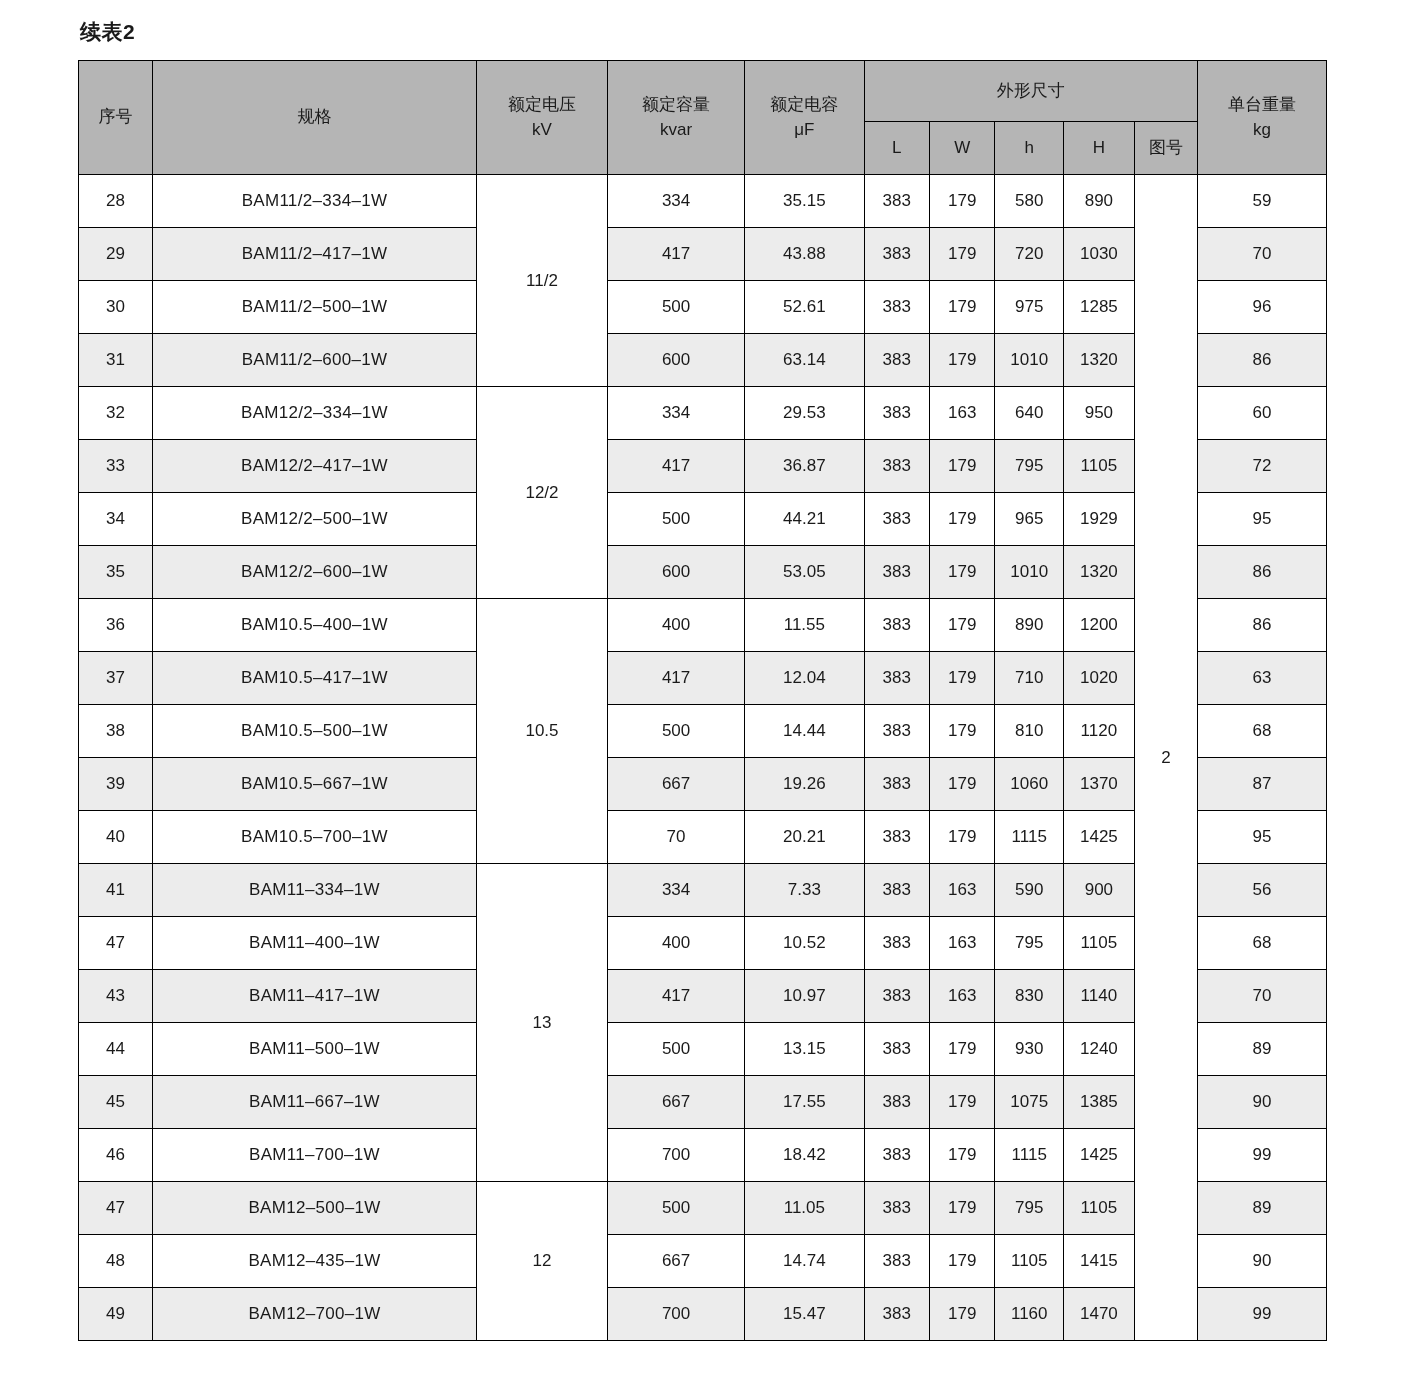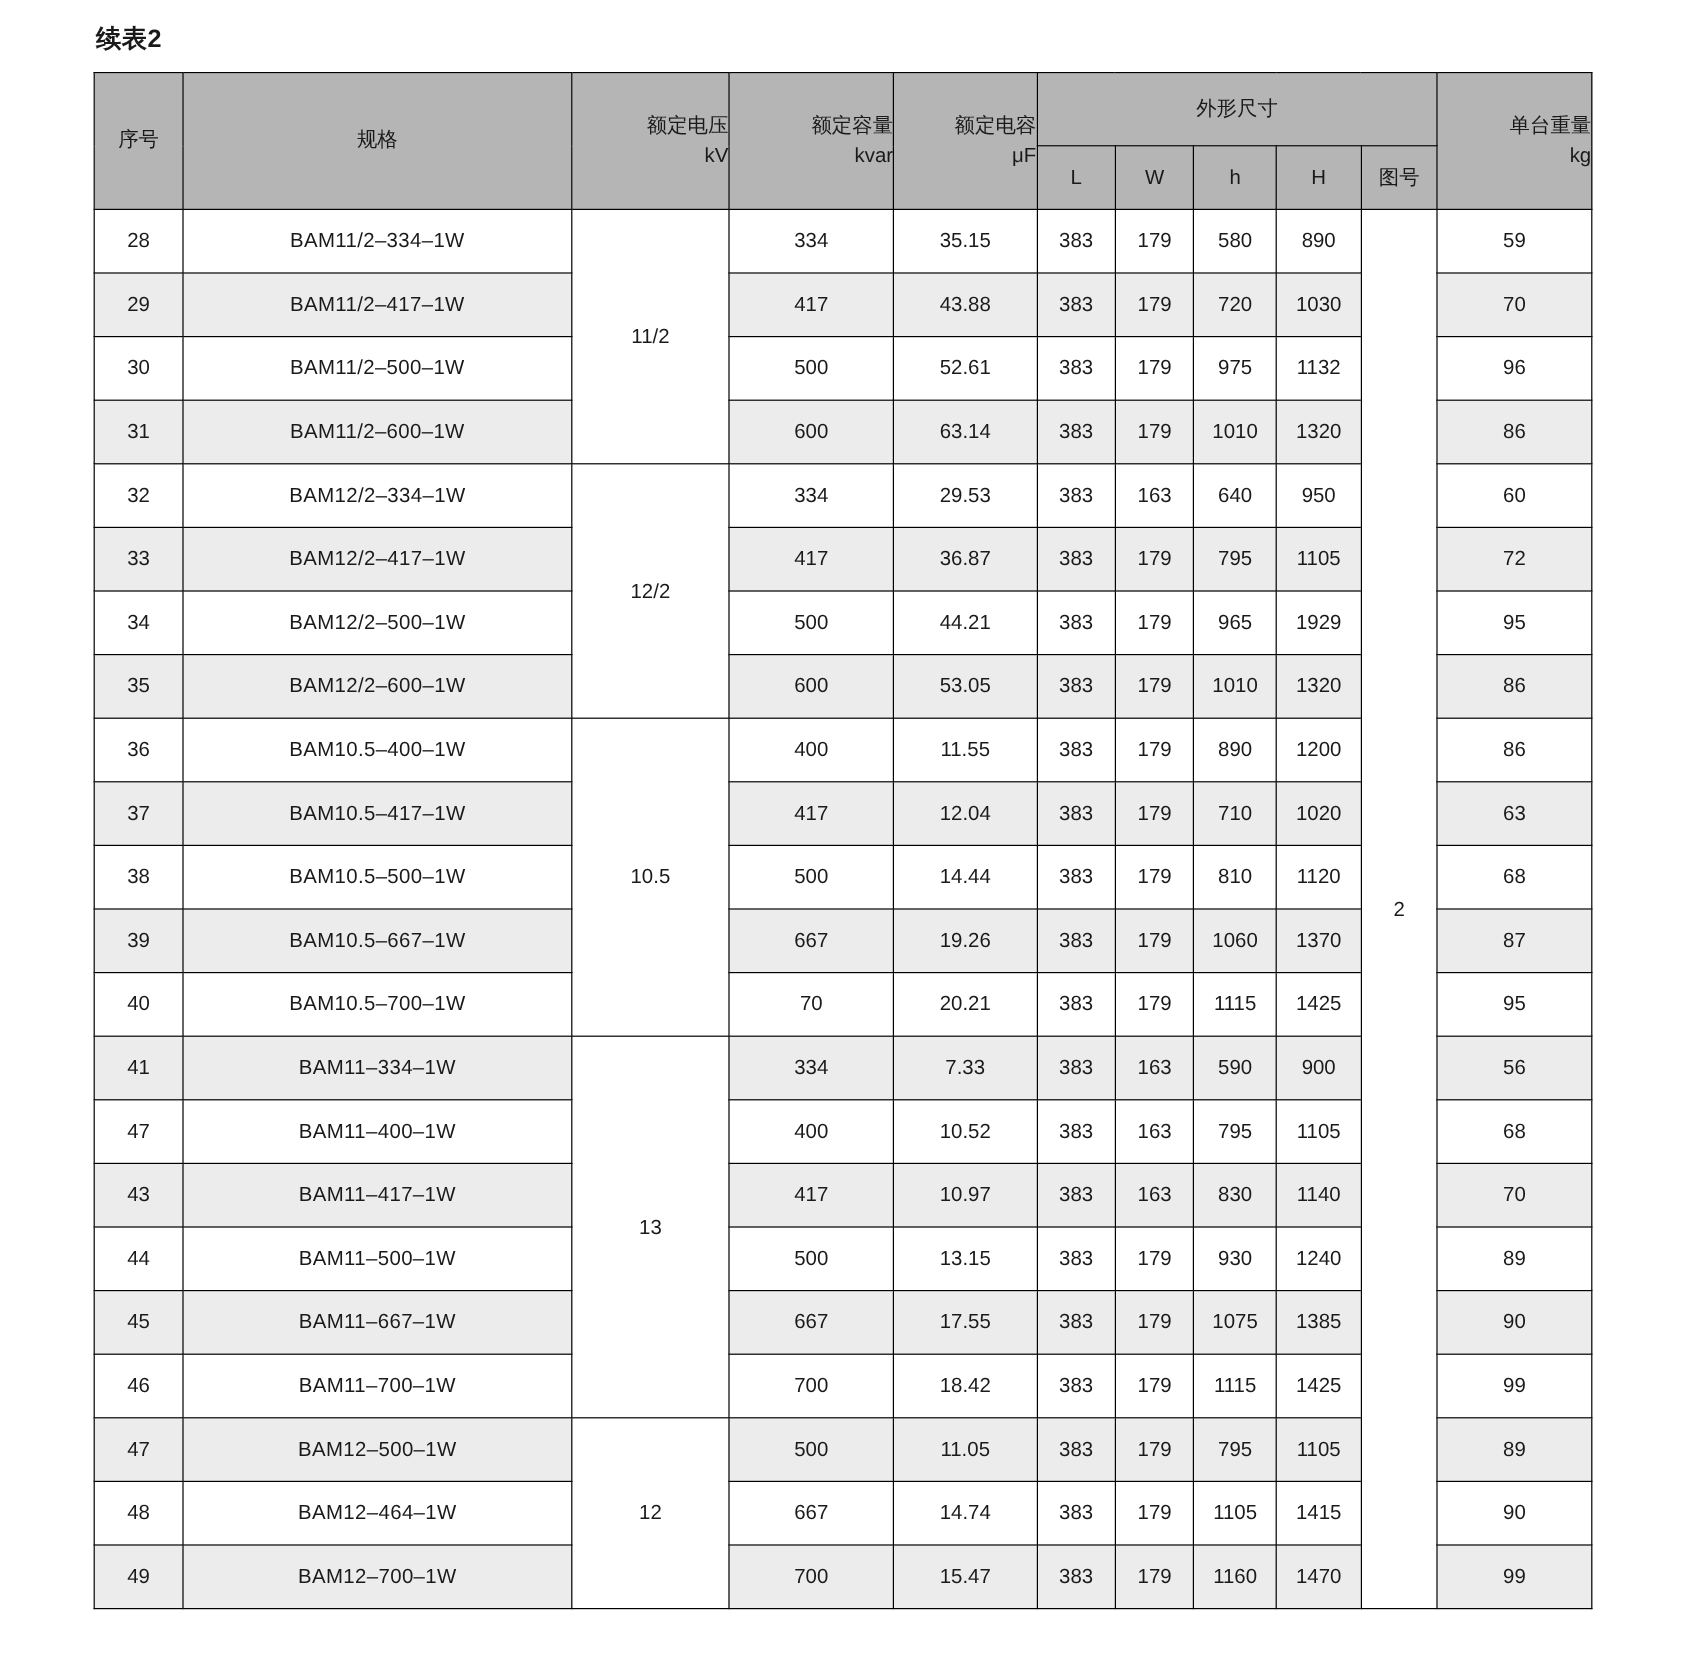--- a/index.html
+++ b/index.html
@@ -44,21 +44,20 @@
     padding: 0;
   }
   thead th {
     background: #b5b5b5;
     font-size: 17px;
     line-height: 1.35;
     height: 60px;
   }
   thead th.two-line {
     line-height: 1.45;
-    text-align: right;
   }
   tbody tr { height: 53px; padding-left: 20px; }
   tbody tr.odd  td { background: #ffffff; }
   tbody tr.even td { background: #ececec; }
   td.spec-name {
     text-align: left;
     padding-left: 60px;
     letter-spacing: 0.3px;
   }
   td.merged {
@@ -155,21 +154,21 @@
           <td>70</td>
         </tr>
         <tr class="odd">
           <td>30</td>
           <td class="spec-name nowrap">BAM11/2–500–1W</td>
           <td>500</td>
           <td>52.61</td>
           <td>383</td>
           <td>179</td>
           <td>975</td>
-          <td>1132</td>
+          <td>1285</td>
           <td>96</td>
         </tr>
         <tr class="even">
           <td>31</td>
           <td class="spec-name nowrap">BAM11/2–600–1W</td>
           <td>600</td>
           <td>63.14</td>
           <td>383</td>
           <td>179</td>
           <td>1010</td>
@@ -351,21 +350,21 @@
           <td>500</td>
           <td>11.05</td>
           <td>383</td>
           <td>179</td>
           <td>795</td>
           <td>1105</td>
           <td>89</td>
         </tr>
         <tr class="odd">
           <td>48</td>
-          <td class="spec-name nowrap">BAM12–464–1W</td>
+          <td class="spec-name nowrap">BAM12–435–1W</td>
           <td>667</td>
           <td>14.74</td>
           <td>383</td>
           <td>179</td>
           <td>1105</td>
           <td>1415</td>
           <td>90</td>
         </tr>
         <tr class="even">
           <td>49</td>

